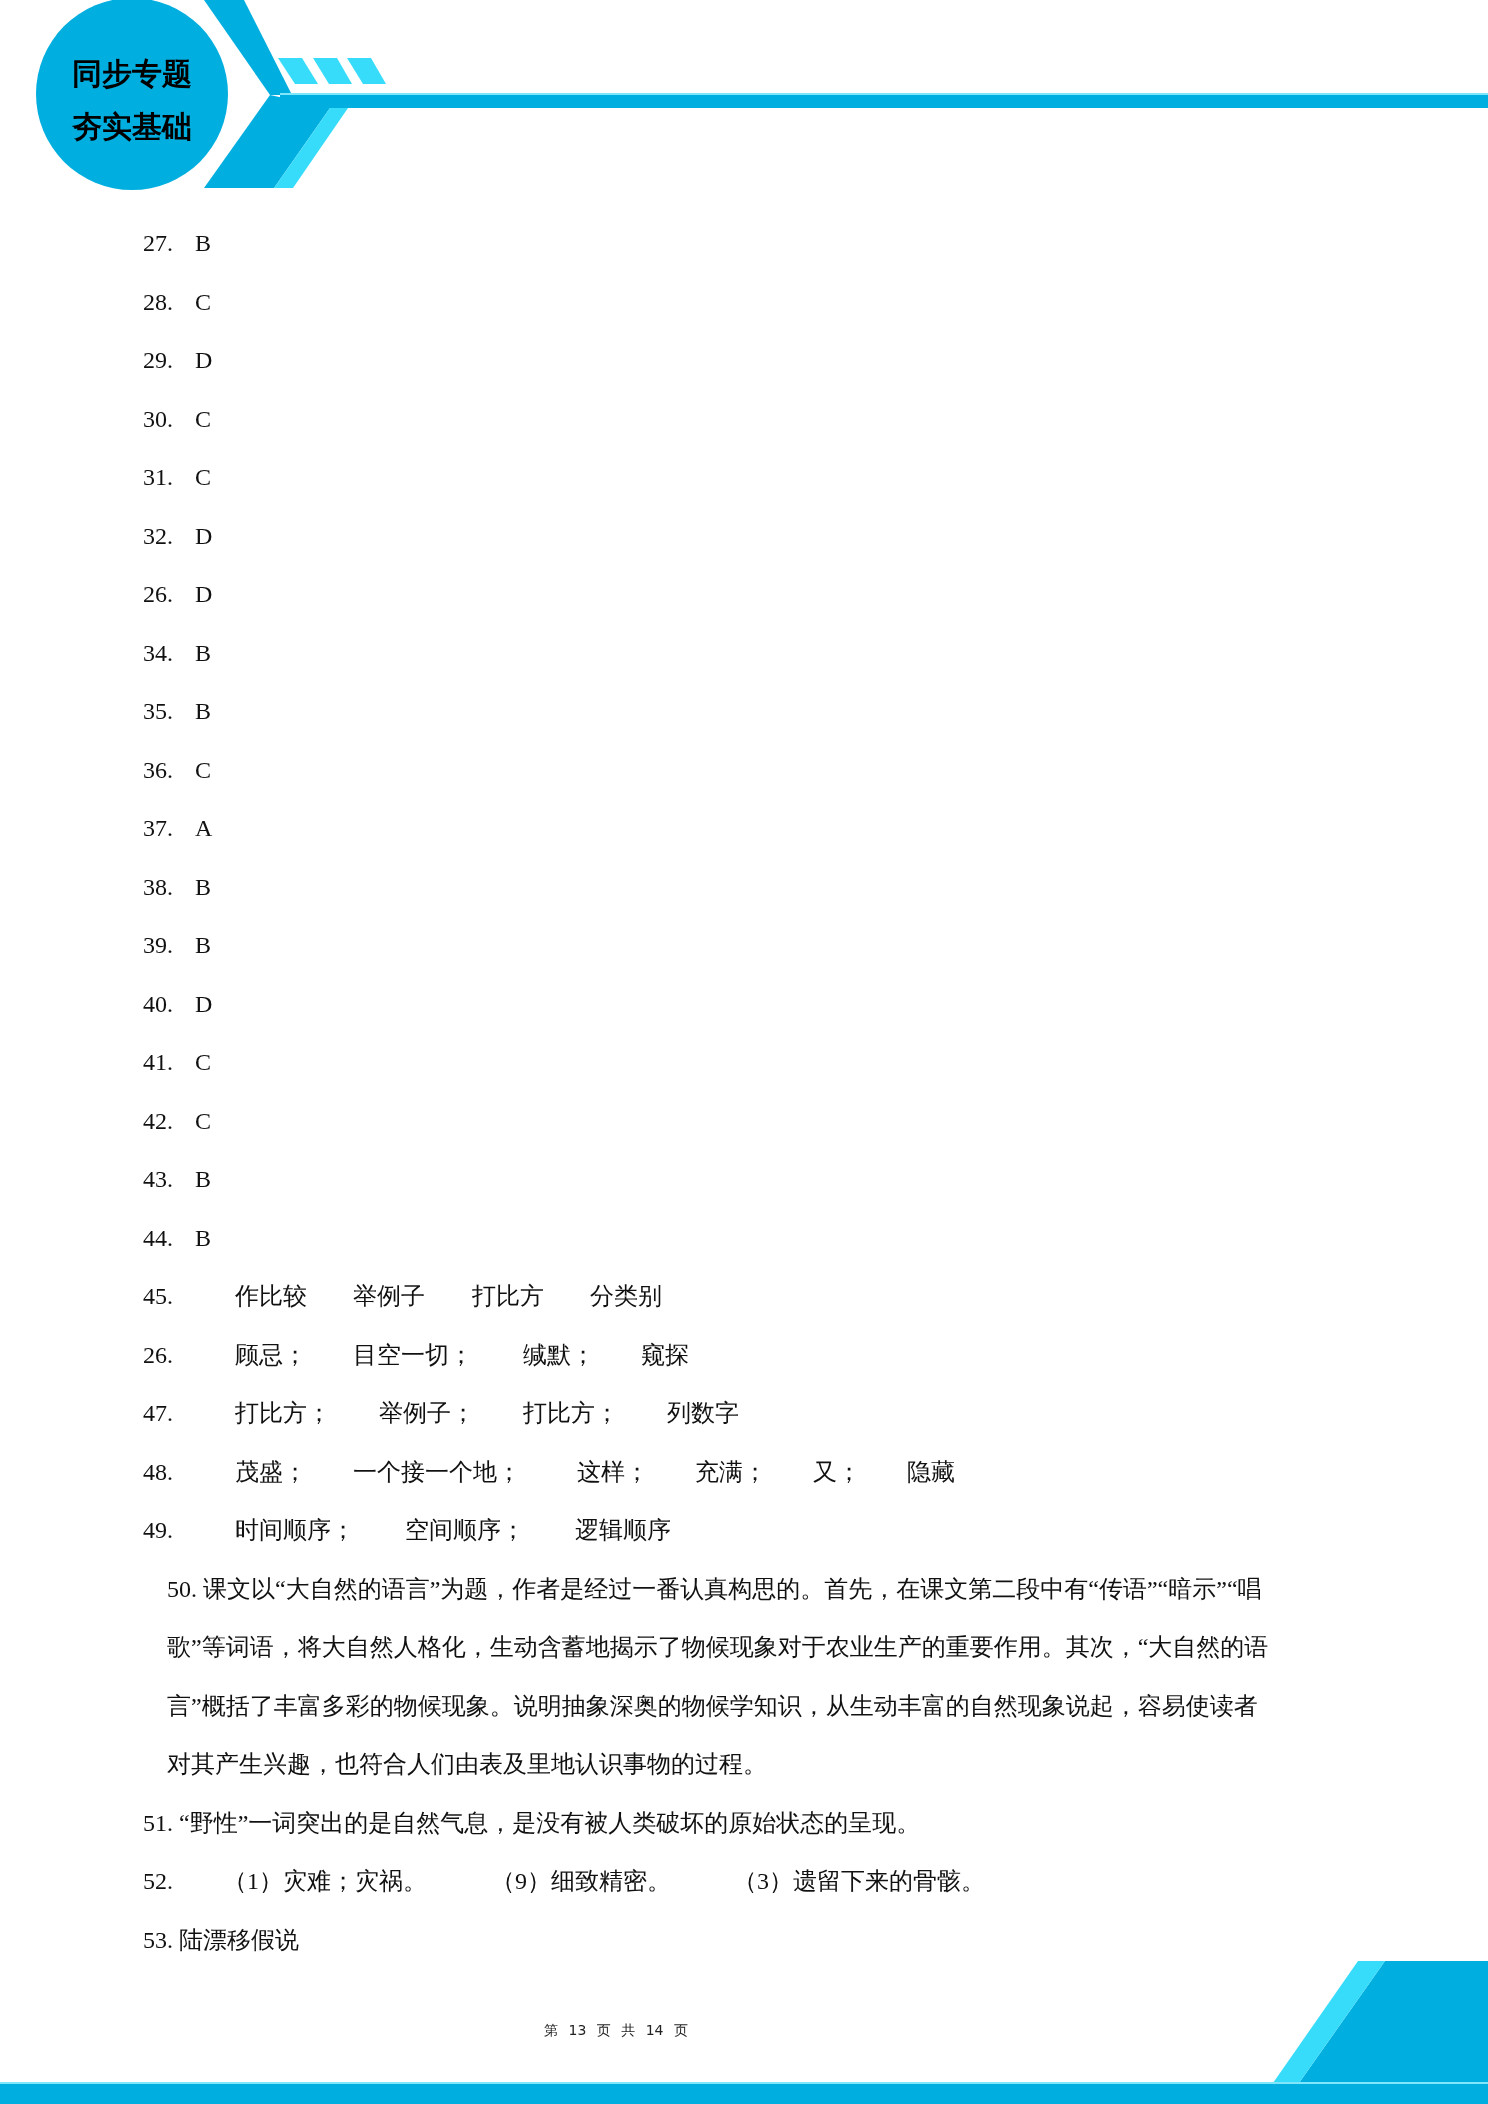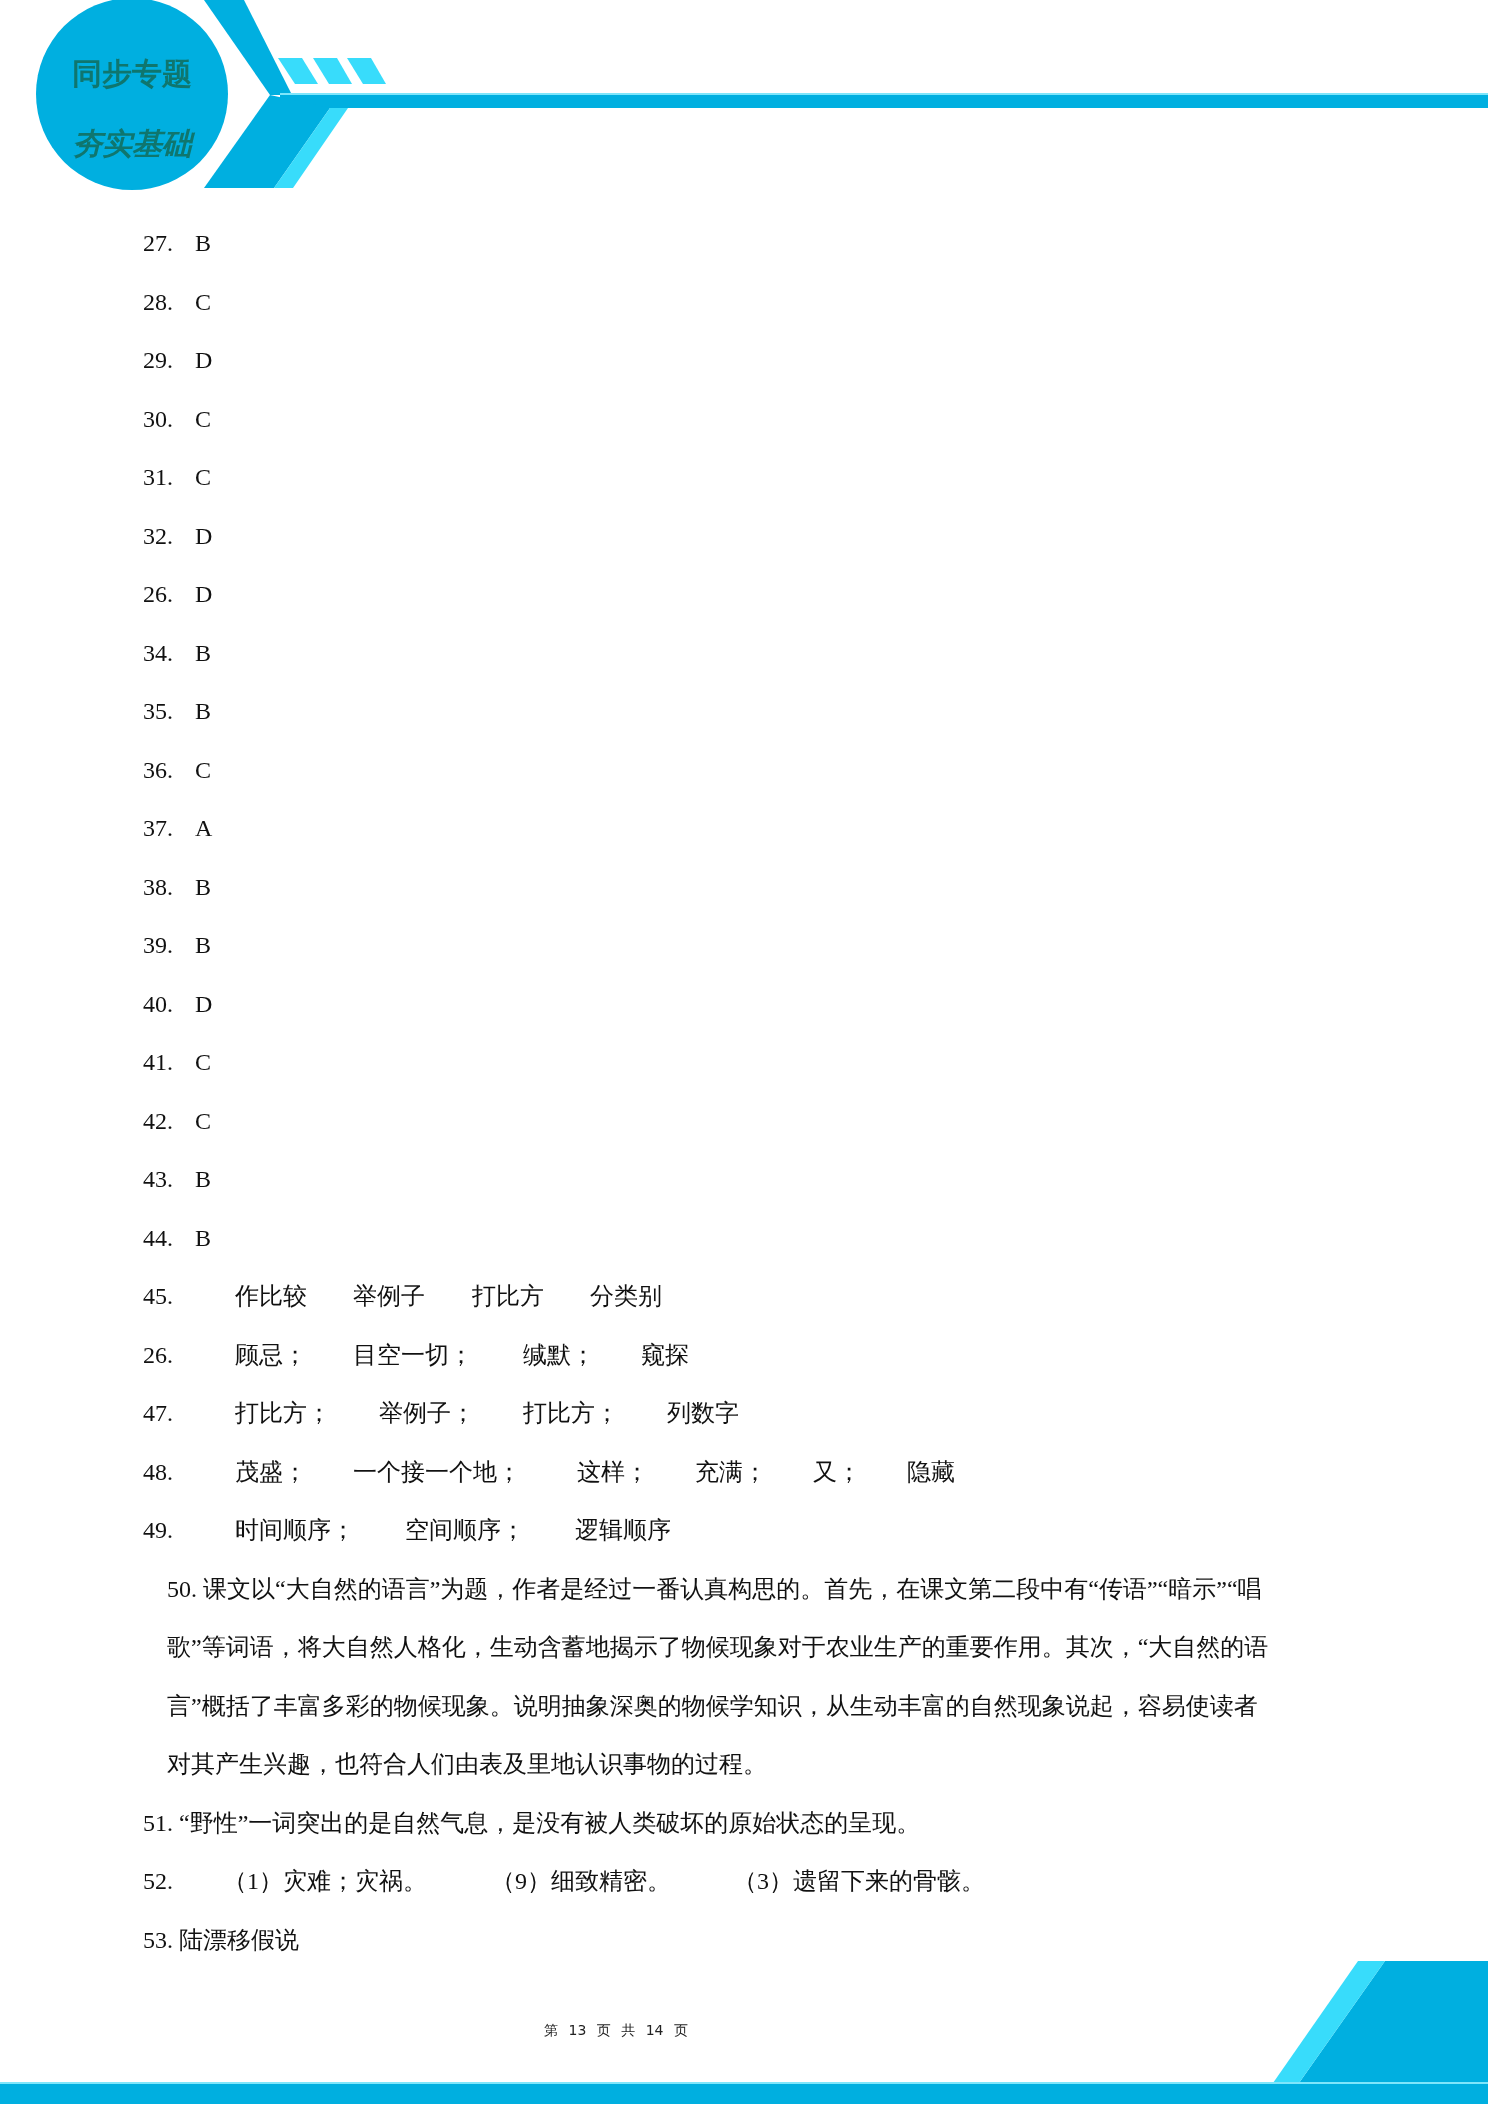--- a/index.html
+++ b/index.html
@@ -1,21 +1,21 @@
 <!DOCTYPE html>
 <html><head>
 <meta charset="utf-8">
 <style>
   html, body { margin: 0; padding: 0; background: #ffffff; }
   body { width: 1488px; height: 2104px; position: relative; overflow: hidden;
          font-family: "Liberation Serif", "DejaVu Serif", serif; color: #111; }
   .deco { position: absolute; left: 0; top: 0; }
   .badge-text { position: absolute; left: 36px; width: 192px; text-align: center;
                 font-family: "DejaVu Sans", "Liberation Sans", sans-serif; font-weight: bold;
-                font-size: 30px; color: #0f766e; letter-spacing: 0px; line-height: 30px; }
+                font-size: 30px; color: #000000; letter-spacing: 0px; line-height: 30px; }
   .content { position: absolute; left: 143px; top: 214px; width: 1210px; }
   .row { height: 58.5px; line-height: 58.5px; font-size: 24px; white-space: nowrap; position: relative; }
   .num { display: inline-block; }
   .ans { position: absolute; left: 52px; top: 0; }
   .opt { position: absolute; top: 0; }
   .para { font-size: 24px; line-height: 58.5px; }
   .para .line { height: 58.5px; white-space: nowrap; margin-left: 24px; }
   .footer-text { position: absolute; top: 2022px; left: 0; width: 1232px; text-align: center;
                  font-family: "DejaVu Sans", "Liberation Sans", sans-serif; font-size: 14px; color: #222;
                  word-spacing: 6px; }
@@ -34,21 +34,21 @@
   <polygon points="270,95 330,108 274,188 204,188" fill="#00afe0"></polygon>
 
   <polygon points="330,108 348,108 293,188 274,188" fill="#38dcfb"></polygon>
 
   <polygon points="278,58 302,58 318,84 295,84" fill="#38dcfb"></polygon>
   <polygon points="313,58 337,58 352,84 329,84" fill="#38dcfb"></polygon>
   <polygon points="347,58 371,58 386,84 363,84" fill="#38dcfb"></polygon>
 </svg>
 
 <div class="badge-text" style="top:59px;">同步专题</div>
-<div class="badge-text" style="top:129px;font-style:italic;">夯实基础</div>
+<div class="badge-text" style="top:112px;">夯实基础</div>
 
 <div class="content">
   <div class="row"><span class="num">27.</span><span class="ans">B</span></div>
   <div class="row"><span class="num">28.</span><span class="ans">C</span></div>
   <div class="row"><span class="num">29.</span><span class="ans">D</span></div>
   <div class="row"><span class="num">30.</span><span class="ans">C</span></div>
   <div class="row"><span class="num">31.</span><span class="ans">C</span></div>
   <div class="row"><span class="num">32.</span><span class="ans">D</span></div>
   <div class="row"><span class="num">26.</span><span class="ans">D</span></div>
   <div class="row"><span class="num">34.</span><span class="ans">B</span></div>

